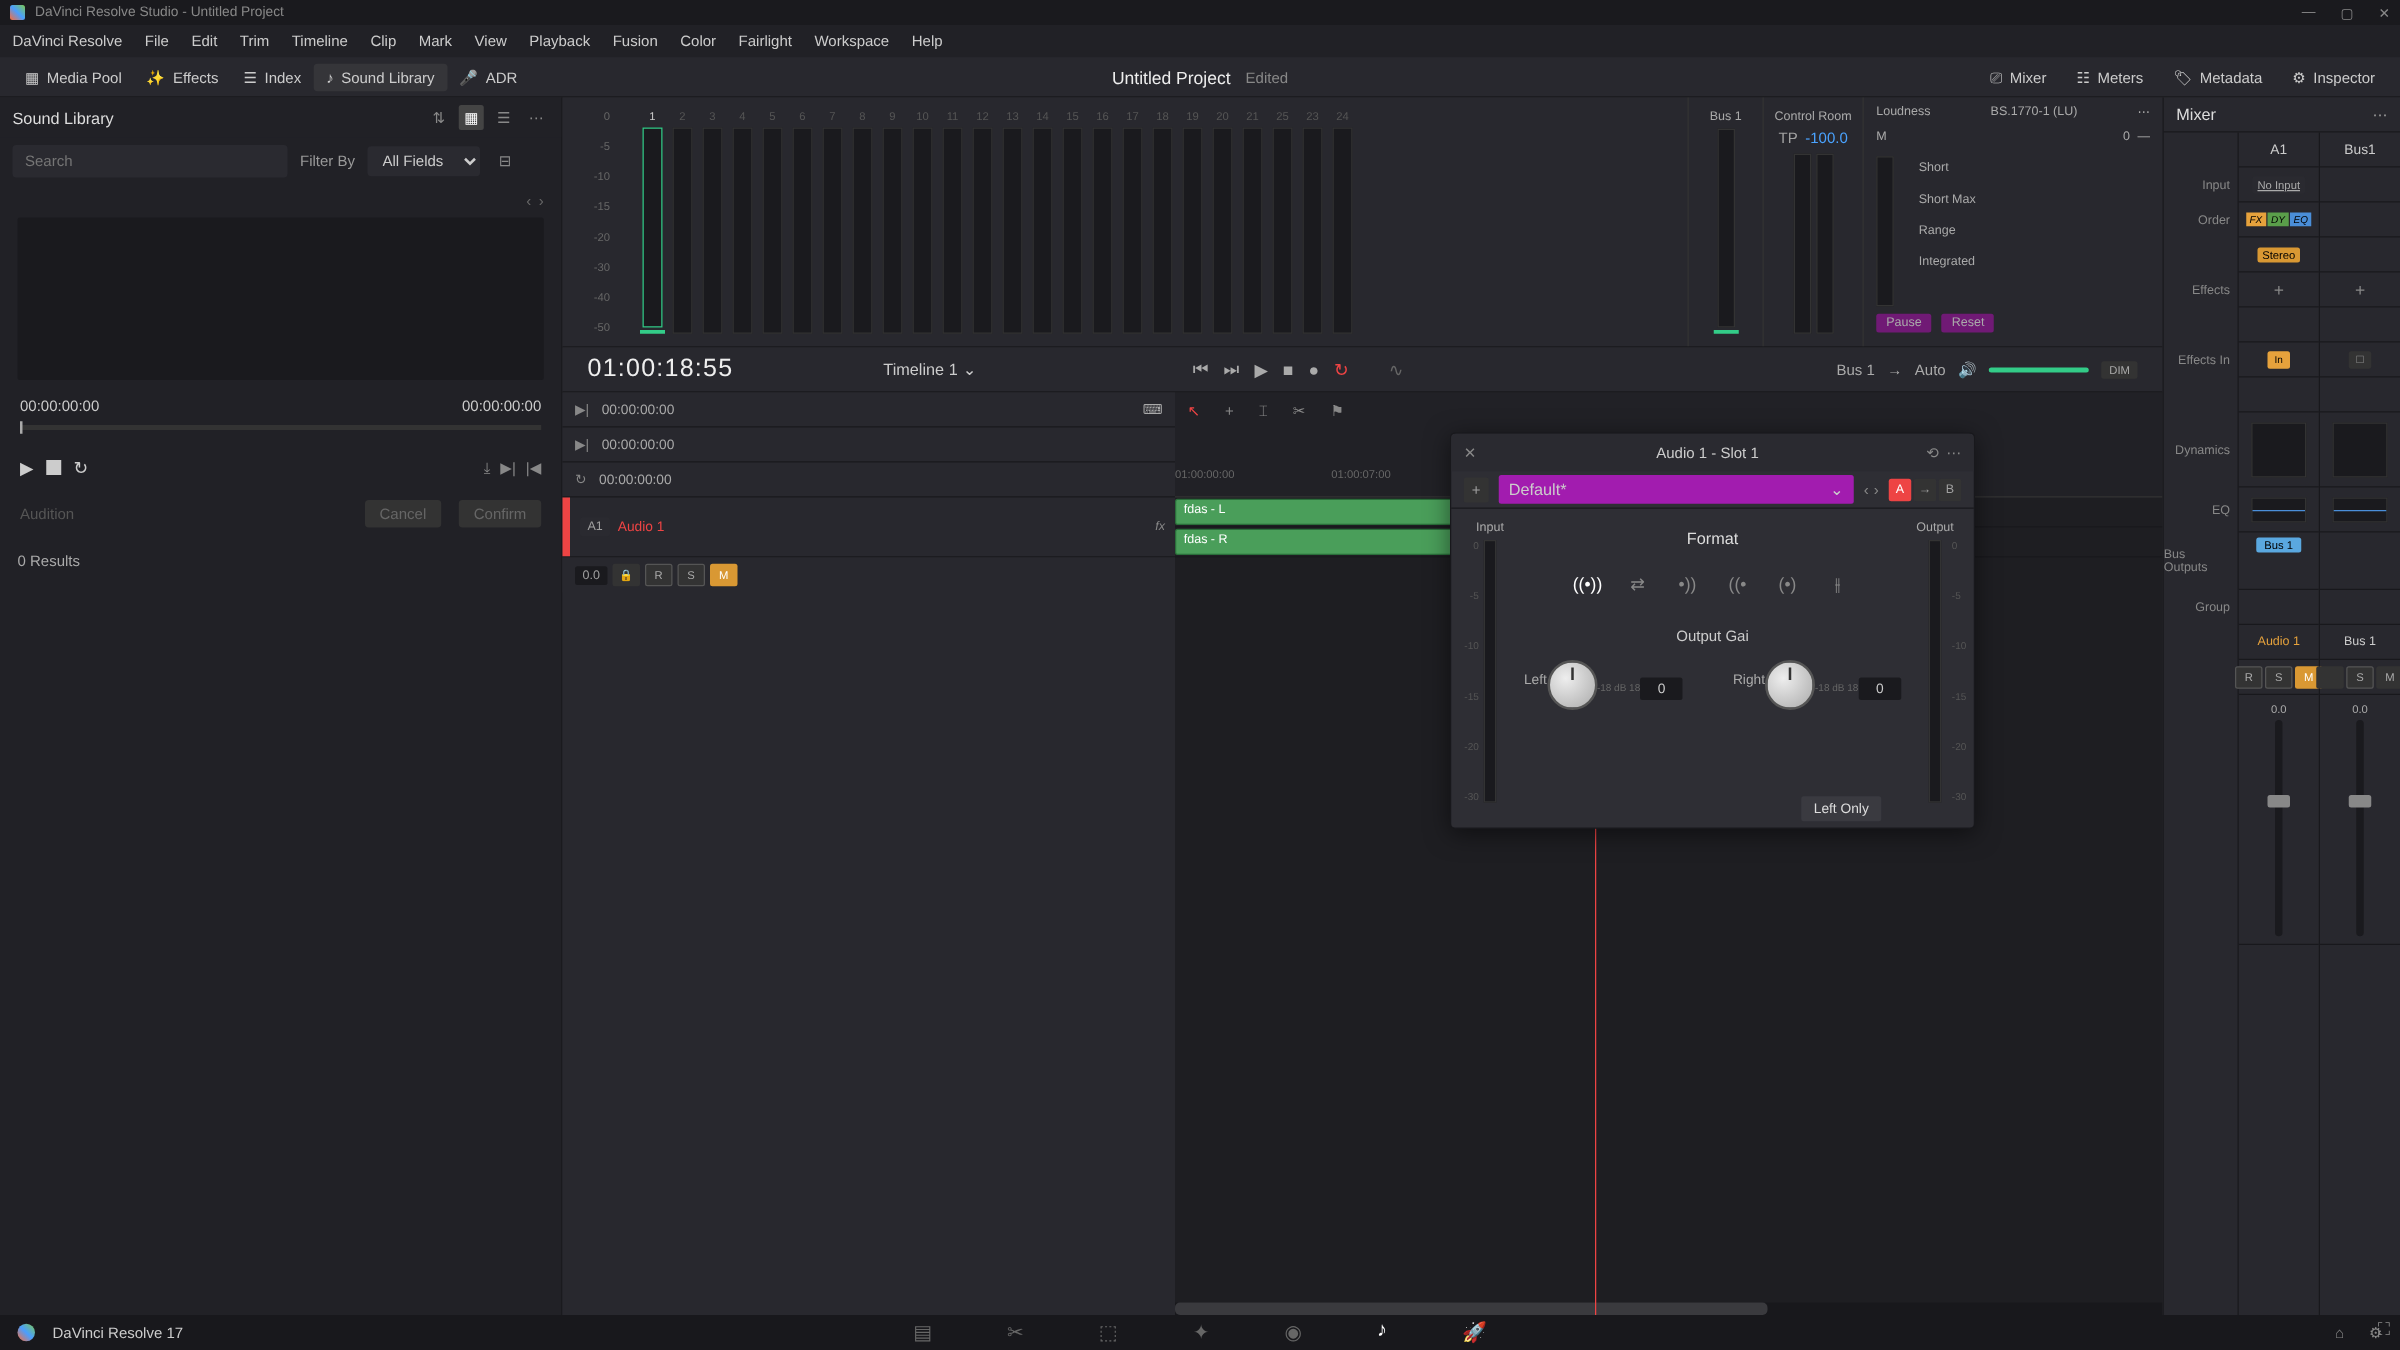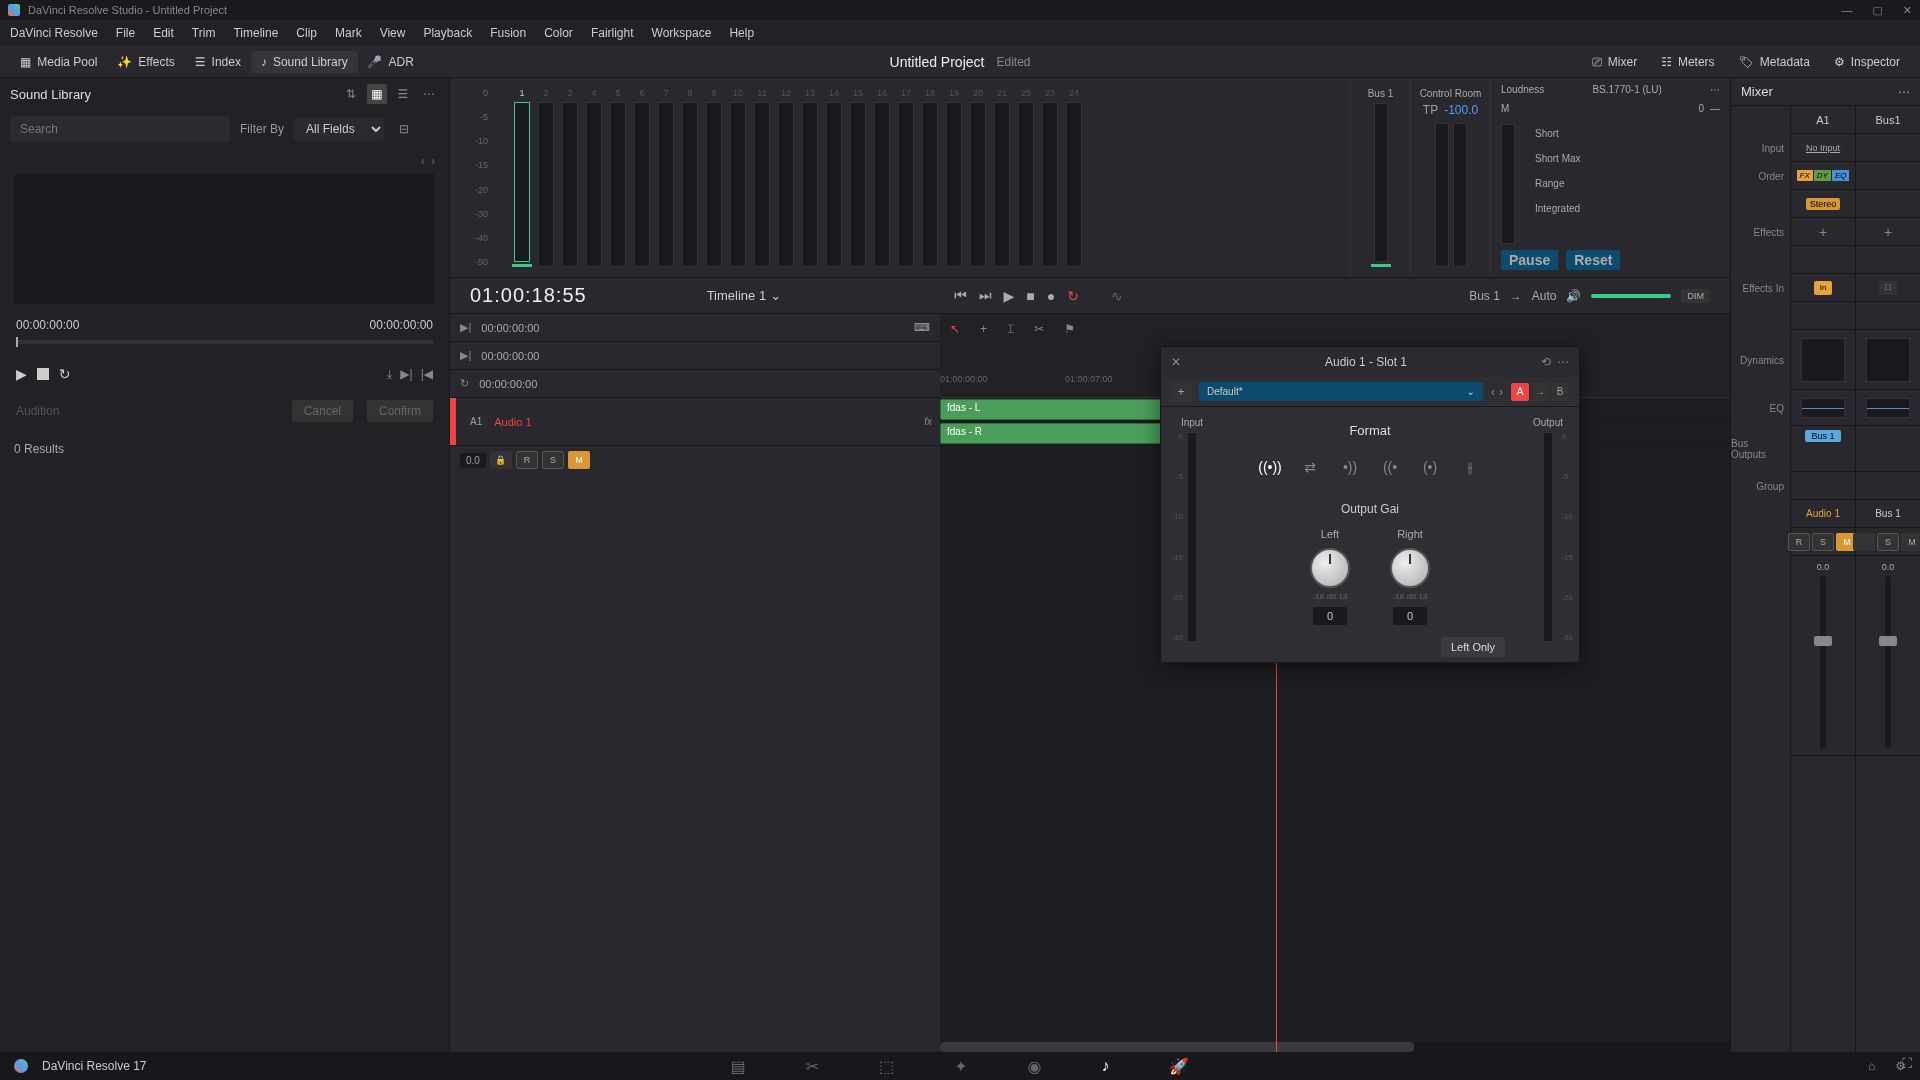--- a/index.html
+++ b/index.html
@@ -59,21 +59,21 @@
 .bus-meter { width:60px; padding:10px 6px; display:flex; flex-direction:column; align-items:center; border-left:1px solid #333;}
 .bus-label { font-size:10px; color:#aaa; margin-bottom:4px;}
 .mini-meter { width:14px; flex:1; background:#1a1a1e; border:1px solid #333;}
 .loudness-panel { flex:1; padding:6px 10px; border-left:1px solid #333; font-size:10px; color:#aaa;}
 .loudness-header { display:flex; justify-content:space-between; margin-bottom:8px;}
 .tp-row { display:flex; gap:6px; margin-bottom:6px;}
 .tp-val { color:#4aa3ff; }
 .m-row { display:flex; gap:6px; margin-bottom:10px;}
 .loud-metrics { display:flex; flex-direction:column; gap:14px; font-size:10px; margin-top: 4px;}
 .loud-btns { display:flex; gap:8px; margin-top:6px;}
-.loud-btn { background:#0c4a6e; padding:2px 8px; border-radius:2px; font-size:14px; color:#aaa; cursor:pointer;font-weight:bold;}
+.loud-btn { background:#701a75; padding:2px 8px; border-radius:2px; font-size:10px; color:#aaa; cursor:pointer;}
 .expand-icon { position: absolute; right: 8px; bottom: 8px; color: #888; cursor: pointer; font-size: 14px;}
 
 .timeline-header { height: 36px; background: #28282e; display:flex; align-items:center; padding: 0 20px; border-bottom:1px solid #18181c;}
 .timecode-big { font-size:20px; color:#eee; font-weight:300; letter-spacing:1px; }
 .timeline-name { margin-left: 120px; color:#ccc; font-size:13px; display:flex; align-items:center; gap:4px;}
 .transport-center { margin-left:auto; margin-right:auto; display:flex; gap:12px; align-items:center; color:#aaa;}
 .transport-center span { cursor:pointer; font-size:14px;}
 .rec-btn { color:#aaa;}
 .loop-btn { color:#e44;}
 .bus-route { margin-left:auto; display:flex; align-items:center; gap:10px; color:#aaa; font-size:12px;}
@@ -108,42 +108,42 @@
 .timeline-scroll { position:absolute; bottom:0; left:0; right:0; height:10px; background:#18181c;}
 .timeline-scroll-thumb { height:100%; width:60%; background:#3a3a3e; border-radius:4px;}
 
 .plugin-window { position:absolute; left:1160px; top:346px; width:420px; background:#2e2e34; border:1px solid #18181c; border-radius:4px; z-index:100; box-shadow:0 4px 20px rgba(0,0,0,.5);}
 .plugin-titlebar { height:30px; display:flex; align-items:center; padding:0 10px; background:#2a2a30; border-radius:4px 4px 0 0;}
 .plugin-close { cursor:pointer; color:#888; margin-right:10px;}
 .plugin-title { flex:1; text-align:center; color:#ccc; font-size:12px;}
 .plugin-controls { display:flex; gap:6px; color:#888;}
 .plugin-preset { height:30px; display:flex; align-items:center; padding:0 10px; gap:8px; border-bottom:1px solid #18181c;}
 .preset-add { width:20px; height:20px; background:#333; border-radius:2px; display:flex; align-items:center; justify-content:center; cursor:pointer;}
-.preset-select { flex:1; background:#0c4a6e; padding:4px 8px; border-radius:2px; color:#ccc; font-size:10px; display:flex; justify-content:space-between; align-items:center;}
+.preset-select { flex:1; background:#a21caf; padding:4px 8px; border-radius:2px; color:#ccc; font-size:13px; display:flex; justify-content:space-between; align-items:center;}
 .preset-nav { display:flex; gap:4px; color:#888;}
 .ab-btns { display:flex; gap:2px;}
 .ab-btn { width:18px; height:18px; background:#333; border-radius:2px; display:flex; align-items:center; justify-content:center; font-size:10px; cursor:pointer;}
 .ab-btn.active { background:#e44; color:#fff;}
 .plugin-name-row { padding:8px 14px; display:flex; align-items:center; gap:8px;}
 .bypass-dot { width:10px; height:10px; border-radius:50%; background:#e44;}
 .plugin-name { color:#ddd; font-size:13px;}
 .plugin-body { display:flex; padding:10px 14px 20px;}
 .io-meter { width:34px; display:flex; flex-direction:column; align-items:center;}
 .io-label { font-size:10px; color:#aaa; margin-bottom:4px;}
 .io-bar-wrap { width:10px; height:210px; background:#1a1a1e; border:1px solid #333; position:relative;}
 .io-scale { position:absolute; right:14px; top:0; bottom:0; display:flex; flex-direction:column; justify-content:space-between; font-size:8px; color:#555; text-align:right;}
 .plugin-center { flex:1; display:flex; flex-direction:column; align-items:center; padding:0 10px;}
 .format-label { color:#ddd; font-size:13px; margin:6px 0 16px;}
 .format-icons { display:flex; gap:14px; margin-bottom:22px;}
 .fmt-icon { width:26px; height:26px; display:flex; align-items:center; justify-content:center; color:#888; cursor:pointer; font-size:14px;}
 .fmt-icon.active { color:#fff;}
 .output-gain-label { color:#ccc; font-size:12px; margin-bottom:8px;}
 .tooltip { position:absolute; background:#3a3a40; color:#ddd; padding:4px 10px; font-size:11px; border-radius:2px; left:232px; top:220px;}
 .knobs { display:flex; gap:40px; margin-top:4px;}
-.knob-col { display:flex; flex-direction:column; align-items:center;}
+.knob-col { display:flex; flex-direction:row; align-items:center;}
 .knob-label { font-size:11px; color:#aaa; margin-bottom:8px;}
 .knob { width:40px; height:40px; border-radius:50%; background:radial-gradient(circle at 35% 35%, #eee, #aaa); border:2px solid #555; position:relative; cursor:pointer;}
 .knob::after { content:''; position:absolute; top:4px; left:50%; width:2px; height:10px; background:#333; transform:translateX(-50%);}
 .knob-scale { font-size:8px; color:#666; margin-top:4px; display:flex; gap:4px;}
 .knob-value { background:#1a1a1e; padding:3px 14px; border-radius:2px; font-size:11px; color:#ccc; margin-top:6px;}
 
 .mixer-panel { width:190px; background:#28282e; border-left:1px solid #18181c; display:flex; flex-direction:column;}
 .mixer-header { height:28px; display:flex; align-items:center; padding:0 10px; justify-content:space-between; border-bottom:1px solid #18181c;}
 .mixer-title { color:#ddd; font-size:13px;}
 .mixer-cols { flex:1; display:flex;}

